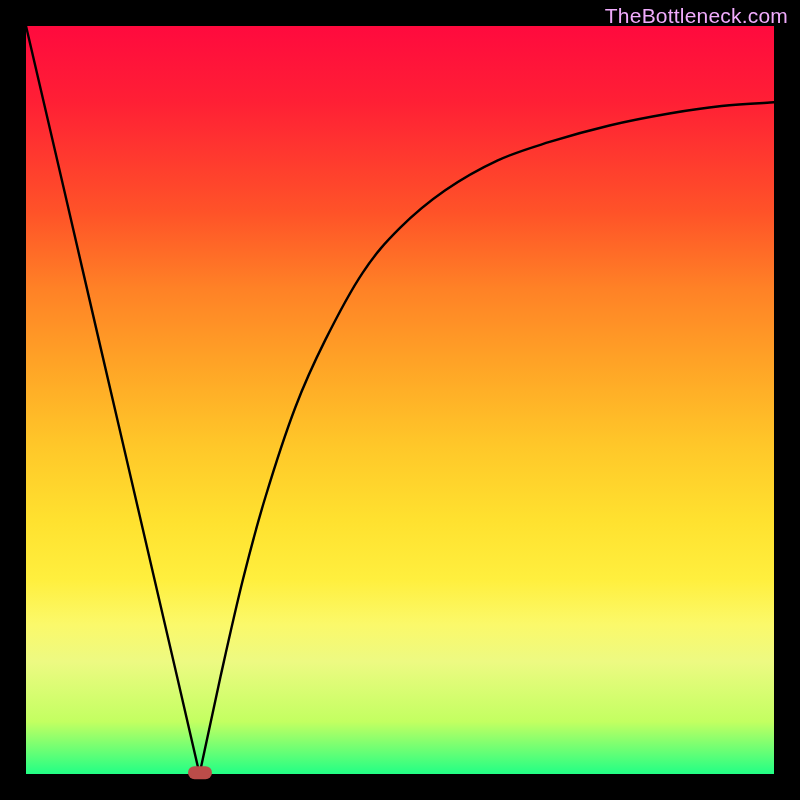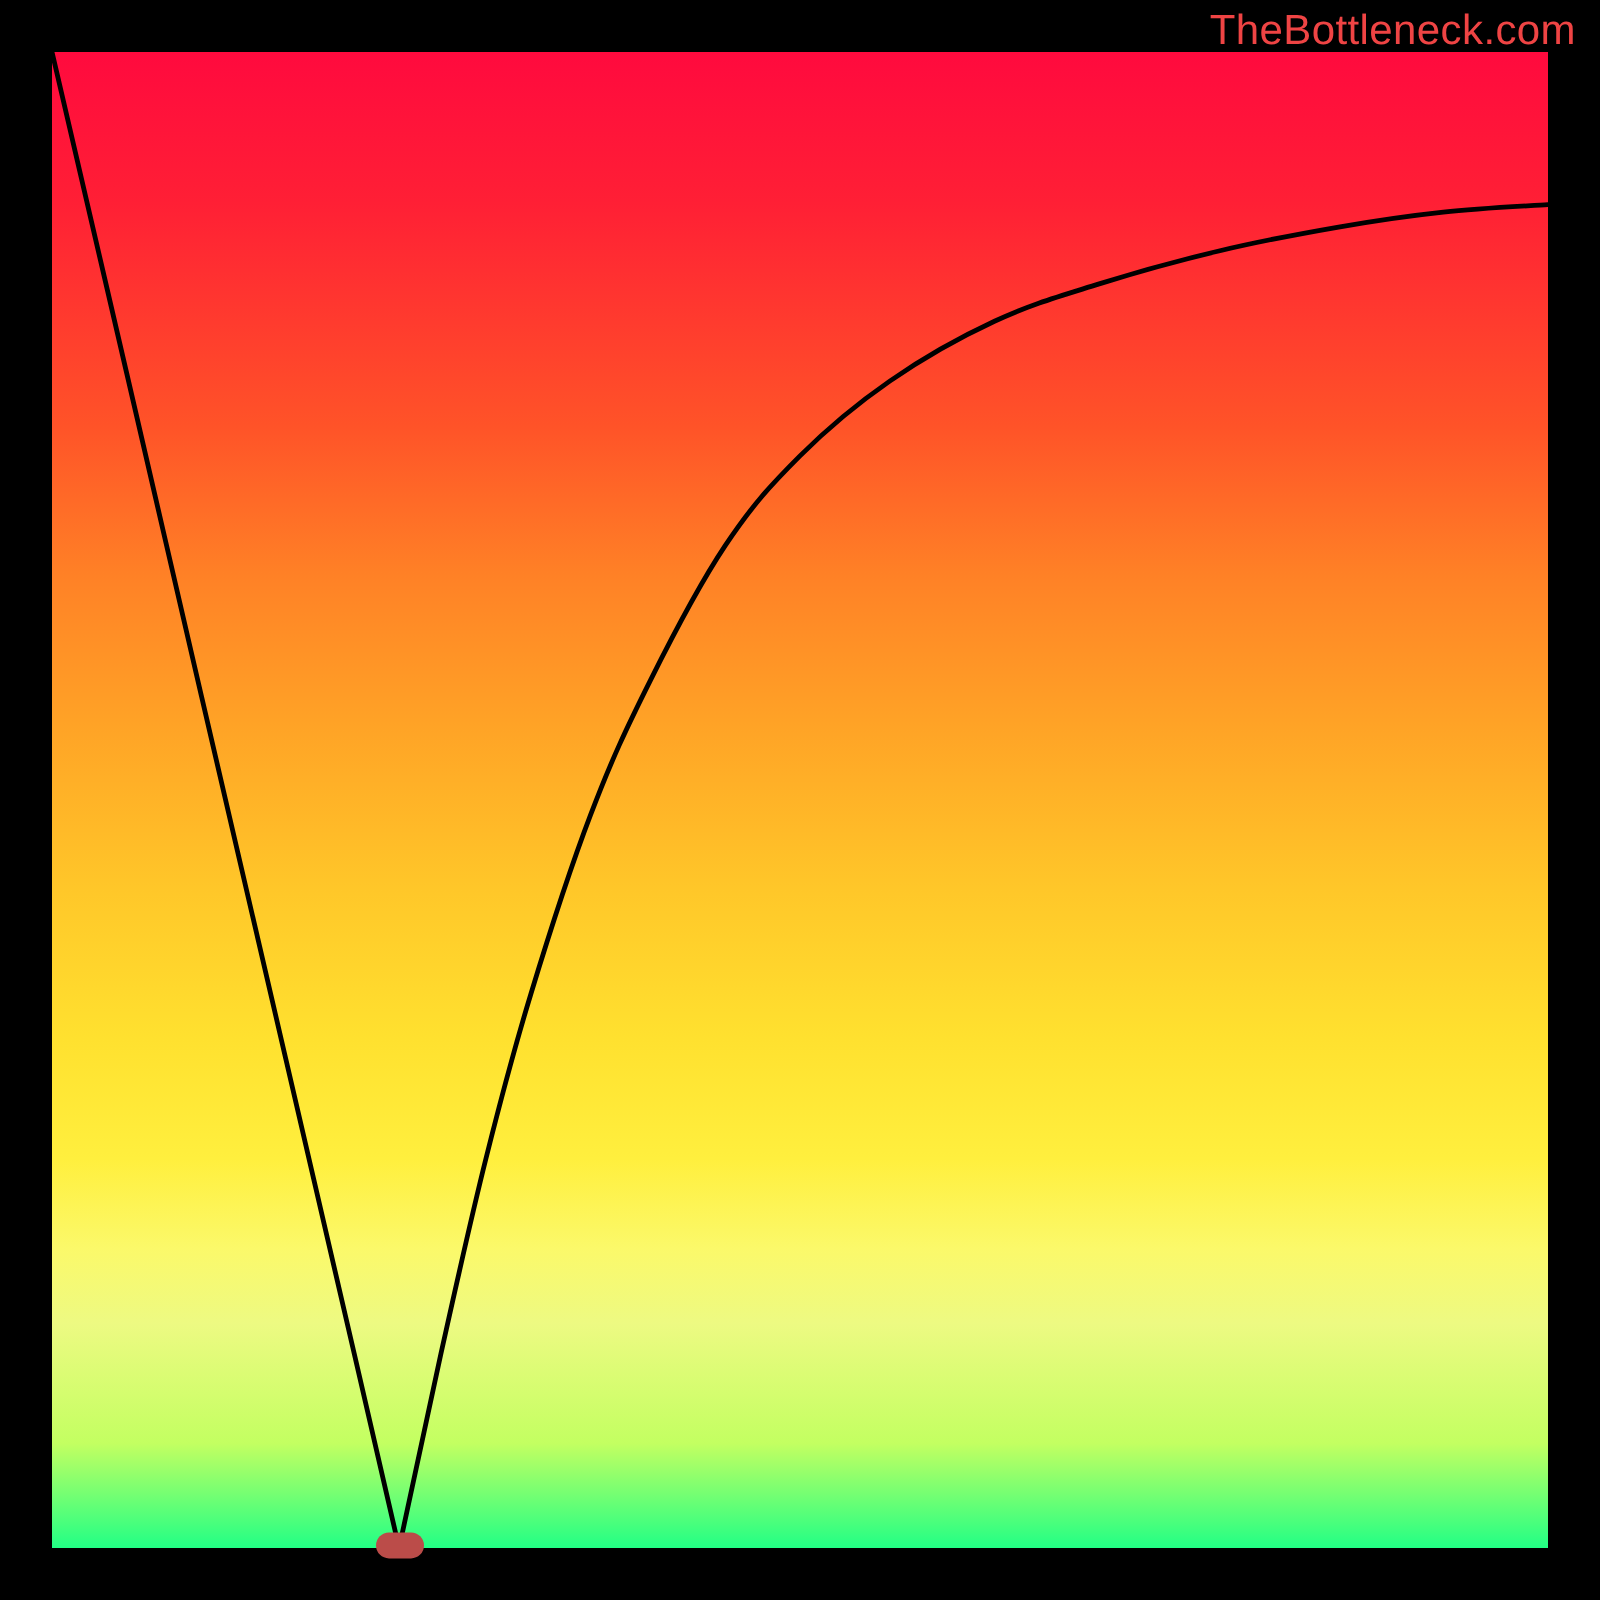--- a/index.html
+++ b/index.html
@@ -35,21 +35,21 @@
       #fbf96a 80%,
       #edfa82 85%,
       #c3ff61 93%,
       #22ff85 100%
     );
   }
   .watermark {
     position: absolute;
     top: 4px;
     right: 12px;
-    color: #ef4444;
+    color: #f0abfc;
     font-size: 21px;
     font-weight: 500;
     letter-spacing: 0.2px;
     z-index: 4;
     user-select: none;
   }
   svg.curve {
     position: absolute;
     left: 0;
     top: 0;

